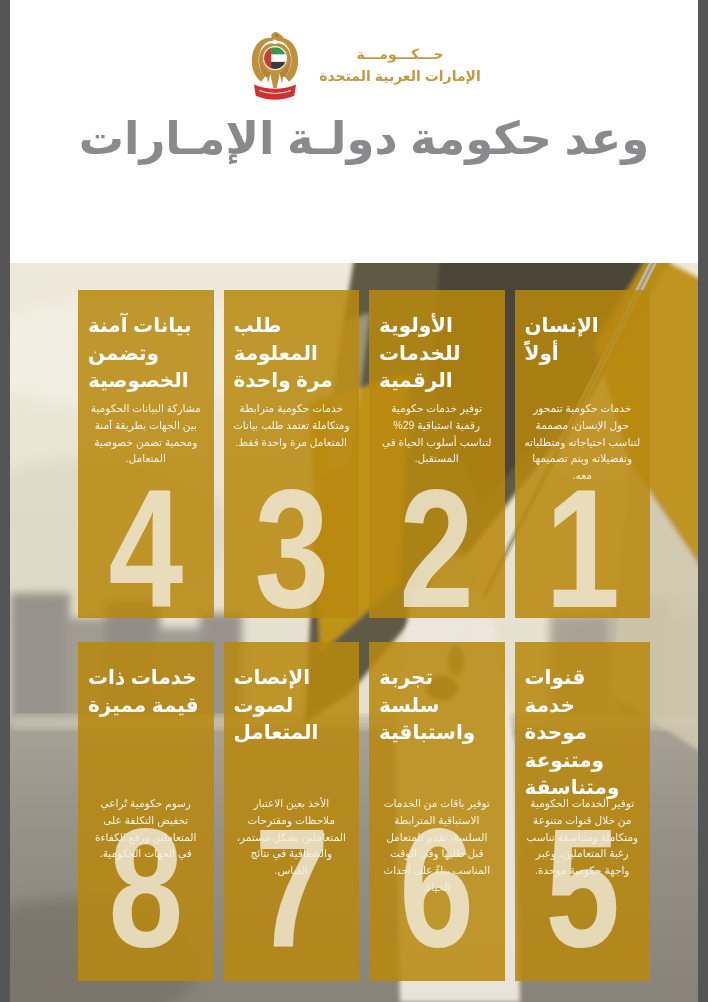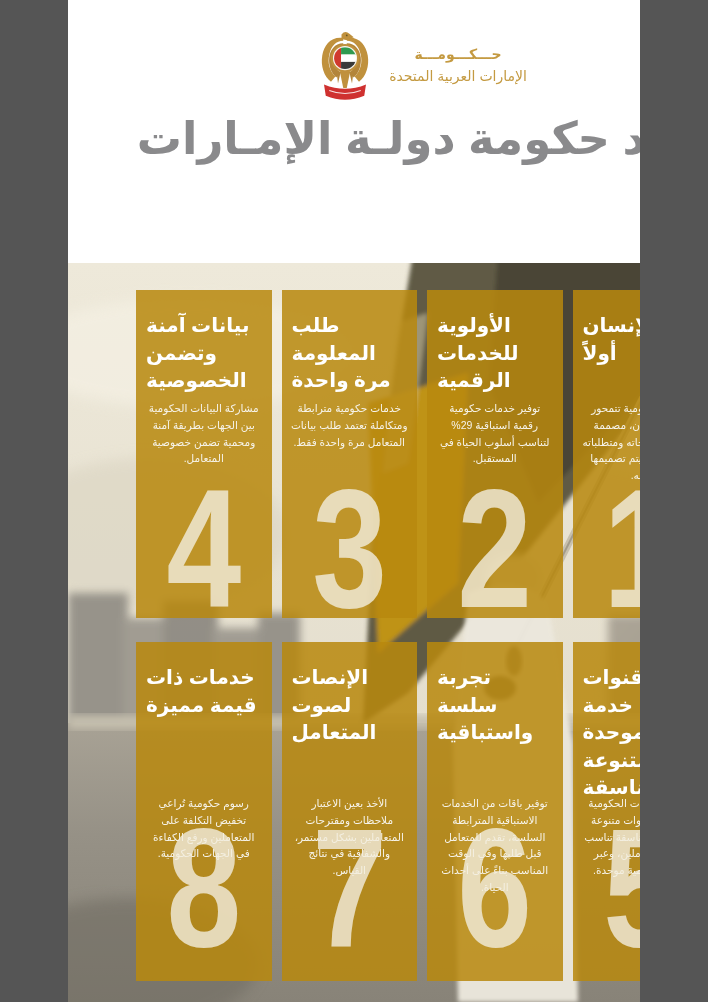--- a/index.html
+++ b/index.html
@@ -1,27 +1,27 @@
 <!DOCTYPE html>
 <html lang="ar"><head>
 <meta charset="utf-8">
 <style>
   * { margin:0; padding:0; box-sizing:border-box; }
   html,body { background:#555; }
   body { display:flex; justify-content:center; font-family:"Liberation Sans","DejaVu Sans",sans-serif; }
   .poster {
-    position:relative; width:572px; height:1002px;
+    position:relative; width:688px; height:1002px;
     background:#ffffff; overflow:hidden;
   }
   
   .header { position:absolute; top:0; left:0; width:708px; height:263px; background:#fff; z-index:3; }
   .brand { position:absolute; top:28px; left:0; width:708px; display:flex; justify-content:center; align-items:center; gap:16px; }
   .brand-text { color:#c49a41; direction:rtl; text-align:center; line-height:1.55; }
   .brand-line1 { font-size:14px; font-weight:bold; letter-spacing:1px; }
-  .brand-line2 { font-size:14px; font-weight:normal; }
+  .brand-line2 { font-size:14px; font-weight:bold; }
   .main-title { position:absolute; top:112px; left:0; width:708px; text-align:center;
     color:#8a8a8c; font-weight:bold; direction:rtl; line-height:1.22; }
   .main-title .t-line { display:block; font-size:45px; }
   
   .photo { position:absolute; top:263px; left:0; width:708px; height:739px; z-index:1; }
   .photo svg { display:block; }
   
   .row { position:absolute; left:68px; width:572px; display:flex; flex-direction:row-reverse; gap:10px; z-index:4; }
   .row-1 { top:290px; height:328px; }
   .row-2 { top:642px; height:339px; }

